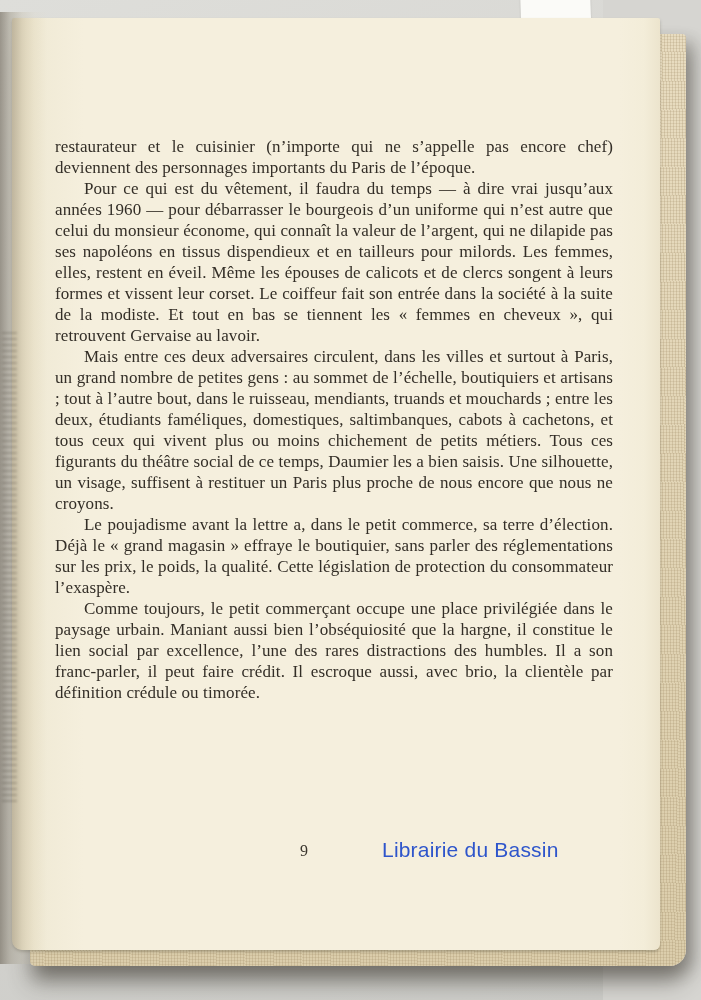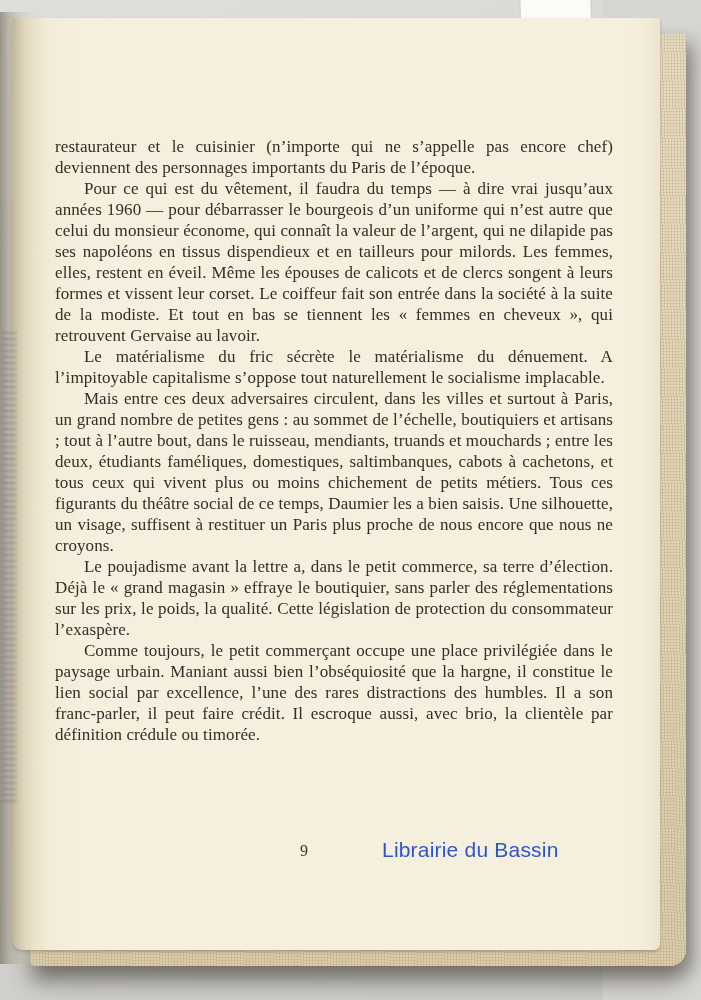--- a/index.html
+++ b/index.html
@@ -74,21 +74,20 @@
 
   <div class="white-corner"></div>
 
   <div class="under-pages"></div>
 
   <div class="page">
 
     <div class="text-block">
       <p class="first">restaurateur et le cuisinier (n’importe qui ne s’appelle pas encore chef) deviennent des personnages importants du Paris de l’époque.</p>
       <p>Pour ce qui est du vêtement, il faudra du temps — à dire vrai jusqu’aux années 1960 — pour débarrasser le bourgeois d’un uniforme qui n’est autre que celui du monsieur économe, qui connaît la valeur de l’argent, qui ne dilapide pas ses napoléons en tissus dispendieux et en tailleurs pour milords. Les femmes, elles, restent en éveil. Même les épouses de calicots et de clercs songent à leurs formes et vissent leur corset. Le coiffeur fait son entrée dans la société à la suite de la modiste. Et tout en bas se tiennent les « femmes en cheveux », qui retrouvent Gervaise au lavoir.</p>
-      <p>Le matérialisme du fric sécrète le matérialisme du dénuement. A l’impitoyable capitalisme s’oppose tout naturellement le socialisme implacable.</p>
       <p>Mais entre ces deux adversaires circulent, dans les villes et surtout à Paris, un grand nombre de petites gens : au sommet de l’échelle, boutiquiers et artisans ; tout à l’autre bout, dans le ruisseau, mendiants, truands et mouchards ; entre les deux, étudiants faméliques, domestiques, saltimbanques, cabots à cachetons, et tous ceux qui vivent plus ou moins chichement de petits métiers. Tous ces figurants du théâtre social de ce temps, Daumier les a bien saisis. Une silhouette, un visage, suffisent à restituer un Paris plus proche de nous encore que nous ne croyons.</p>
       <p>Le poujadisme avant la lettre a, dans le petit commerce, sa terre d’élection. Déjà le « grand magasin » effraye le boutiquier, sans parler des réglementations sur les prix, le poids, la qualité. Cette législation de protection du consommateur l’exaspère.</p>
       <p>Comme toujours, le petit commerçant occupe une place privilégiée dans le paysage urbain. Maniant aussi bien l’obséquiosité que la hargne, il constitue le lien social par excellence, l’une des rares distractions des humbles. Il a son franc-parler, il peut faire crédit. Il escroque aussi, avec brio, la clientèle par définition crédule ou timorée.</p>
     </div>
 
     <span class="page-number">9</span>
 
     <span class="watermark">Librairie du Bassin</span>
 
   </div>

